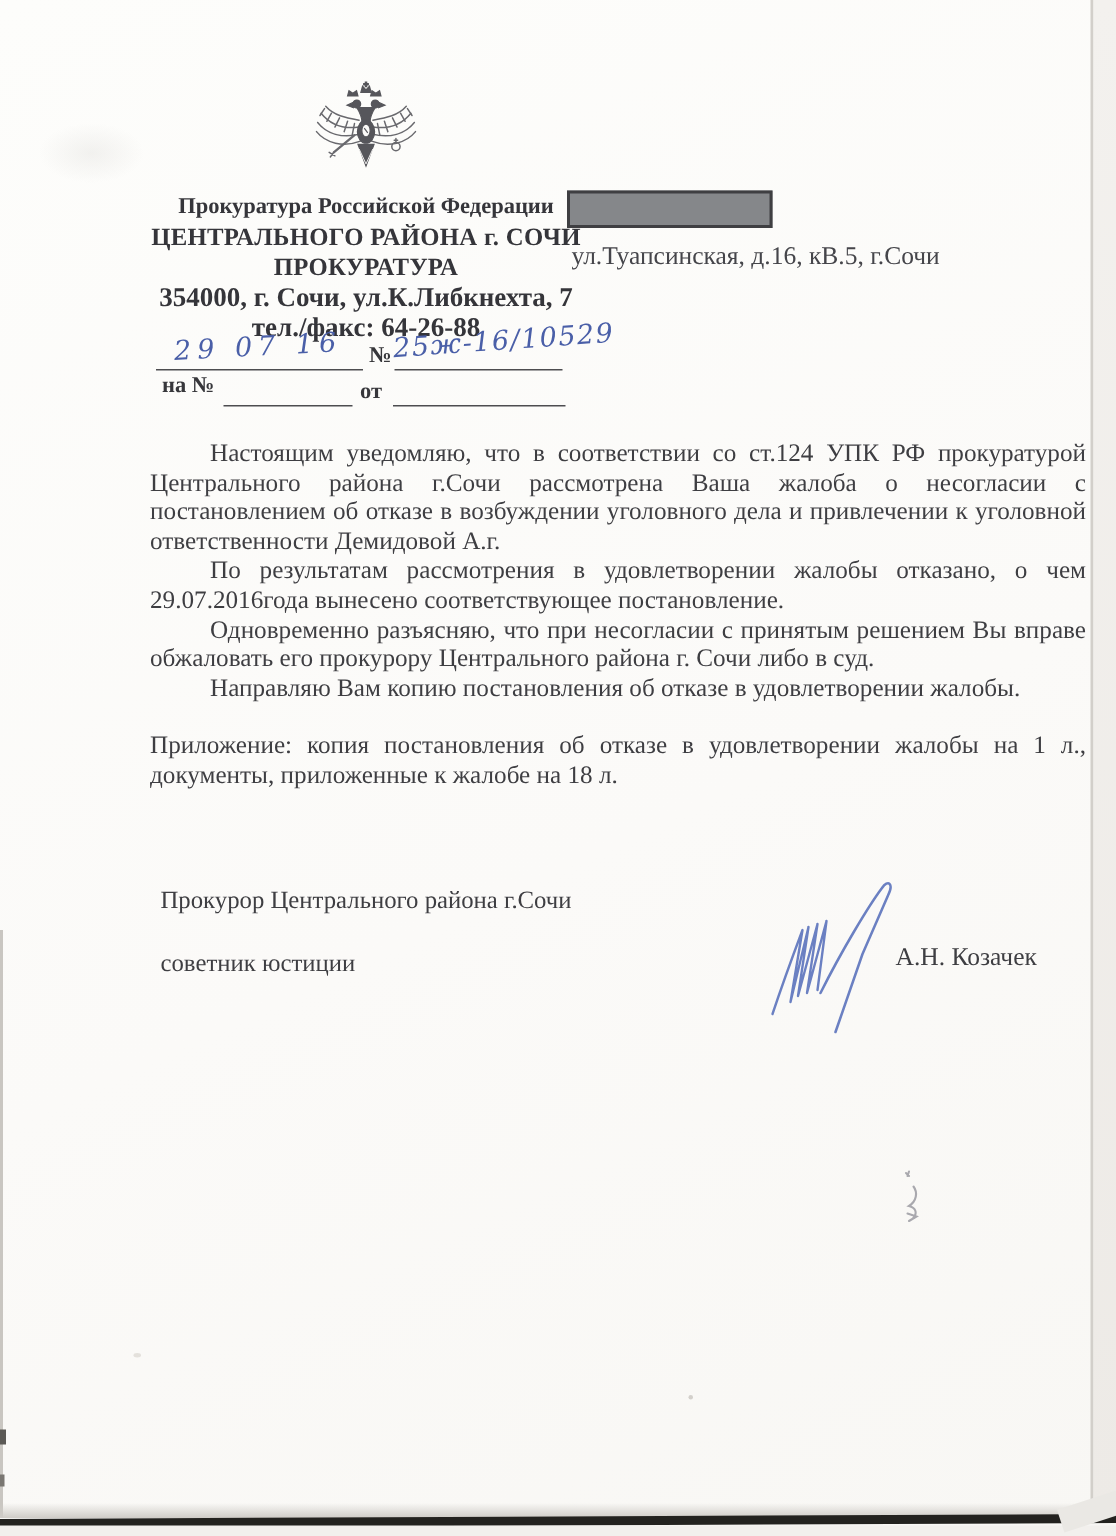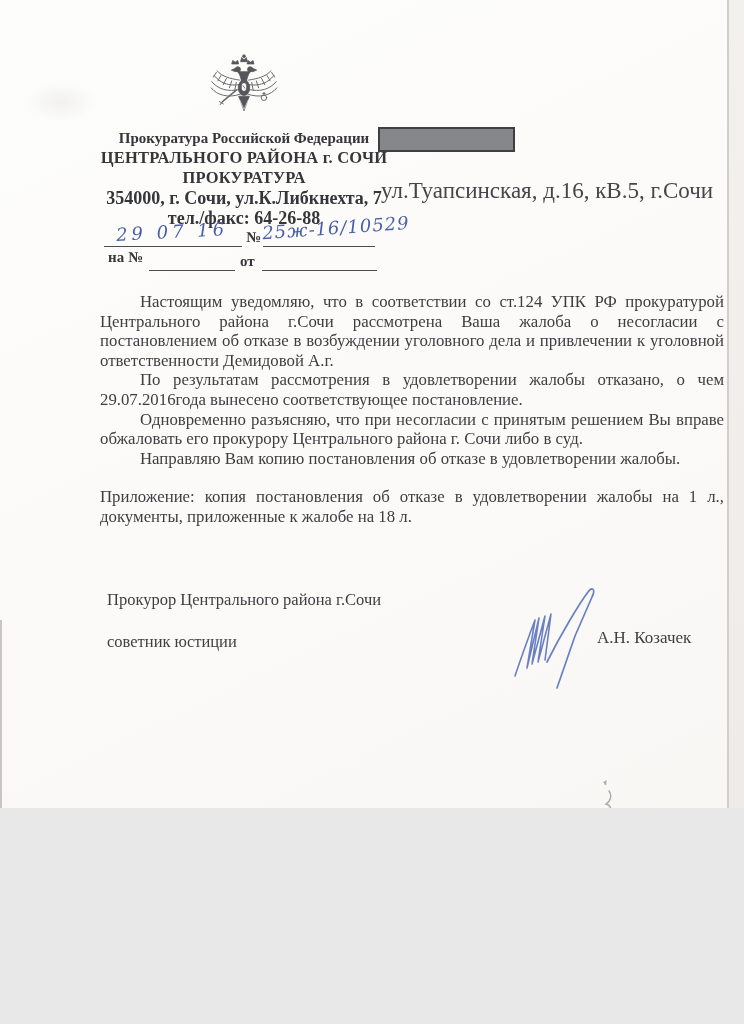--- a/index.html
+++ b/index.html
@@ -1,18 +1,18 @@
 <!DOCTYPE html>
 <html><head>
 <meta charset="utf-8">
 <style>
   html,body{margin:0;padding:0;background:#e8e8e8;}
   .page{
     position:relative;
-    width:744px;height:808px;
+    width:744px;height:1024px;
     background:linear-gradient(155deg,#fdfdfb 0%,#fbfaf8 55%,#f8f7f4 100%);
     overflow:hidden;
     font-family:"Liberation Serif", serif;
     color:#3e3e42;
   }
   
   .letterhead{
     position:absolute;left:97px;top:54px;width:294px;
     text-align:center;font-weight:bold;color:#35353a;
   }
@@ -36,22 +36,22 @@
   .form-label{position:absolute;font-weight:bold;color:#37373b;font-size:15px;white-space:nowrap;}
   .num-label{left:246px;top:229px;}
   .reply-label{left:108px;top:249px;}
   .from-label{left:240px;top:253px;}
   
   .redaction{
     position:absolute;left:378px;top:127px;width:137px;height:25px;
     background:#85878a;border:2px solid #3f3f42;box-sizing:border-box;
   }
   .recipient-address{
-    position:absolute;left:381px;top:178px;
-    font-size:23px;color:#45454a;white-space:nowrap;
+    position:absolute;left:381px;top:161px;
+    font-size:17px;color:#45454a;white-space:nowrap;
   }
   
   .body-text{
     position:absolute;left:100px;top:292px;width:624px;
     font-size:16.8px;line-height:19.6px;text-align:justify;color:#3e3e42;
   }
   .body-text p{margin:0;text-indent:40px;}
   .body-text p.attachment{text-indent:0;margin-top:19px;}
   
   .sig-title1{position:absolute;left:107px;top:590px;font-size:16.5px;color:#3e3e42;white-space:nowrap;}

